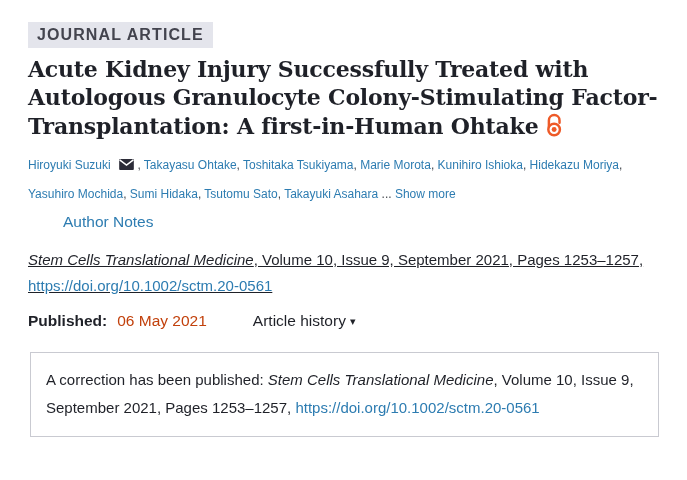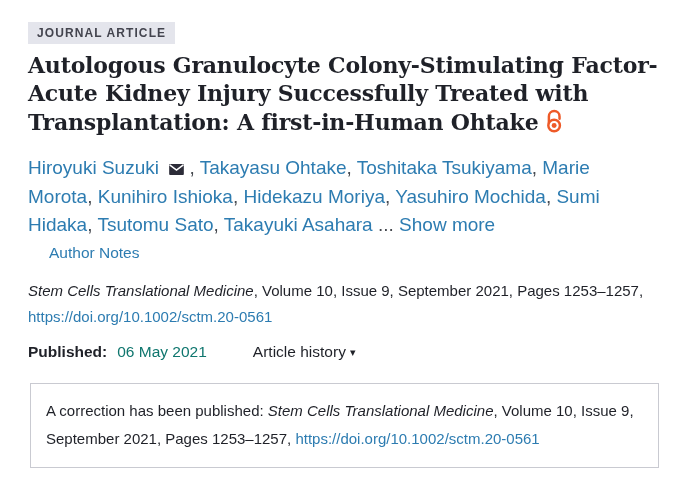--- a/index.html
+++ b/index.html
@@ -9,21 +9,21 @@
     overflow: hidden;
     font-family: "Liberation Sans", sans-serif;
     color: #3d4148;
   }
   .container { padding: 22px 28px 0 28px; }
 
   .badge {
     display: inline-block;
     background: var(--badge-bg, #e4e5ec);
     color: var(--badge-text, #43444e);
-    font-size: 12px;
+    font-size: 16px;
     font-weight: 600;
     letter-spacing: 1.1px;
     padding: 4px 9px;
     text-transform: uppercase;
   }
 
   .title {
     font-family: "DejaVu Serif", serif;
     font-weight: 700;
     font-size: 22px;
@@ -32,64 +32,65 @@
     margin-top: 7px;
     letter-spacing: -0.2px;
   }
   .title .oa-icon {
     display: inline-block;
     vertical-align: -4px;
     margin-left: 7px;
   }
 
   .authors {
-    margin-top: 14px;
-    font-size: 19px;
+    margin-top: 7px;
+    font-size: 12px;
     line-height: 28px;
     color: #45494f;
     max-width: 640px;
   }
   a.link, .author-link {
     color: var(--link-color, #2d7cb1);
     text-decoration: none;
     cursor: pointer;
   }
   .sep, .ellipsis { color: #45494f; }
   .envelope {
     display: inline-block;
     vertical-align: -1px;
     margin-left: 5px;
     cursor: pointer;
   }
   .author-notes {
     margin-top: 1px;
-    margin-left: 21px;
+    margin-left: 35px;
     font-size: 15.5px;
     line-height: 26px;
   }
 
   .citation {
     margin-top: 12px;
     font-size: 15px;
     line-height: 26px;
     color: var(--title-color, #1f2128);
     max-width: 640px;
+    text-decoration: underline;
   }
   .citation em { font-style: italic; }
   .citation .doi { display: block; }
 
   .published-row {
     margin-top: 11px;
     font-size: 15.5px;
     line-height: 22px;
     display: flex;
     align-items: flex-start;
   }
   .published-label { font-weight: 700; color: var(--title-color, #1f2128); }
-  .published-date { margin-left: 10px; color: #0f766e; }
+  .published-date { margin-left: 10px; color: #c2410c; }
   .article-history {
     margin-left: 46px;
     font-weight: 400;
     color: var(--title-color, #1f2128);
     cursor: pointer;
   }
   .article-history .caret { font-size: 11px; vertical-align: 1px; margin-left: 4px; }
 
   .correction-box {
     margin: 20px 0 0 2px;
@@ -101,22 +102,22 @@
   }
 </style>
 </head>
 <body>
 
 <div class="container">
 
   <span class="badge">JOURNAL ARTICLE</span>
 
   <h1 class="title">
+    <div>Acute Kidney Injury Successfully Treated with</div>
     <div>Autologous Granulocyte Colony-Stimulating Factor-</div>
-    <div>Acute Kidney Injury Successfully Treated with</div>
     <div><span>Transplantation: A first-in-Human Ohtake</span><span class="oa-icon"><svg width="19" height="27" viewBox="0 0 20 28" fill="none">
             <path d="M4.1 16.2 V9.7 a5.6 5.6 0 0 1 11.2 0 V12.2" stroke="#ee5a28" stroke-width="2.6" stroke-linecap="round"></path>
             <circle cx="9.6" cy="19.2" r="6.1" stroke="#ee5a28" stroke-width="2.6"></circle>
             <circle cx="9.6" cy="19.2" r="2.6" fill="#ee5a28"></circle>
           </svg></span></div>
   </h1>
 
   <p class="authors"><span><a class="author-link">Hiroyuki Suzuki</a>
   <span class="envelope"><svg width="15" height="11" viewBox="0 0 16 12">
             <rect x="0" y="0" width="16" height="12" rx="1" fill="#2c2c38"></rect>

